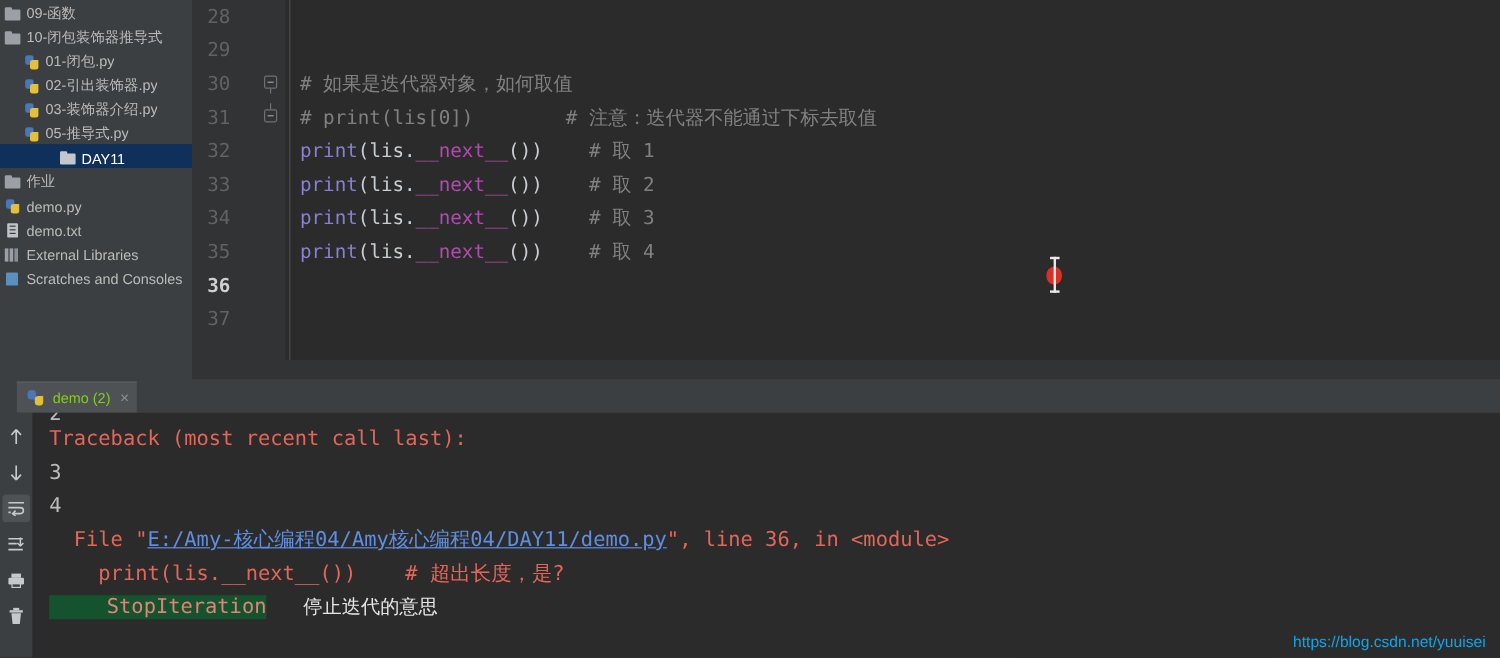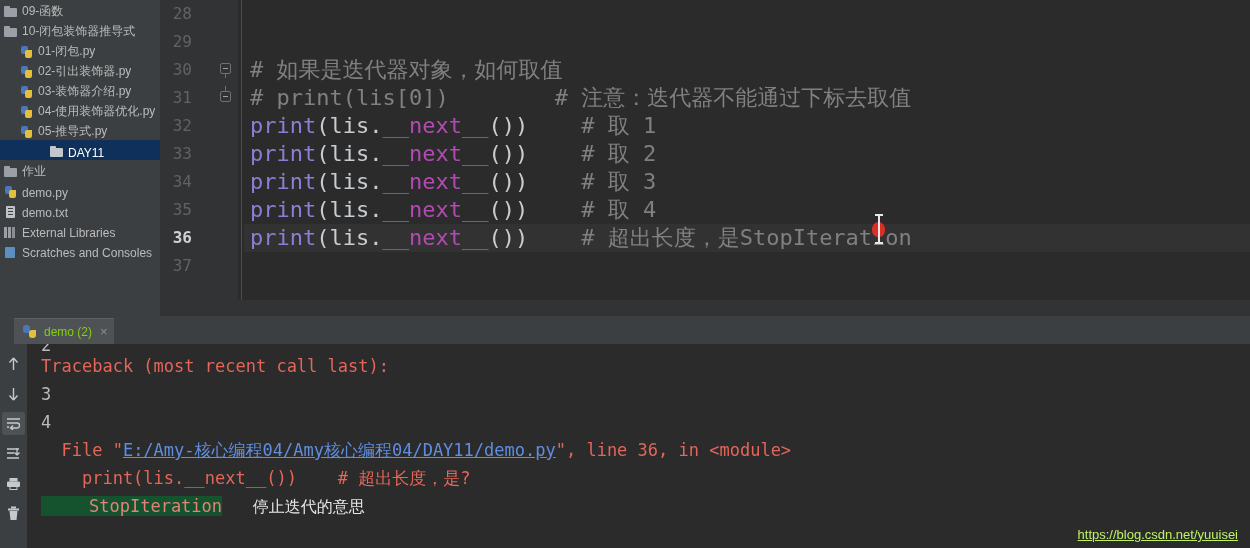--- a/index.html
+++ b/index.html
@@ -116,21 +116,21 @@
   }
   #gutter-divider {
     position: absolute; left: 81px; top: 0; width: 1px; height: 300px; background: #4b4e50;
   }
   #code-area {
     position: absolute; left: 84px; top: 0; right: 0; height: 300px;
     overflow: hidden;
   }
   .code-line {
     height: 28px; line-height: 28px; white-space: pre;
-    font-family: "DejaVu Sans Mono", monospace; font-size: 22px;
+    font-family: "DejaVu Sans Mono", monospace; font-size: 16px;
     color: #a9b7c6; padding-left: 6px;
   }
   .code-line.current-line { background: #323232; }
   .tok-comment { color: #808080; }
   .tok-fn { color: #8a7fd4; }
   .tok-dunder { color: #b34ab3; }
   .tok-paren { color: #c9cdd1; }
   .tok-white { color: #c8cdd2; }
 
   #mouse-cursor {
@@ -216,23 +216,22 @@
   }
   .out-clip { height: 8px; overflow: hidden; }
   .out-clip .out-line { line-height: 14px; height: 14px; margin-top: -6px; }
   .err { color: #e36659; }
   .errlink { color: #5f8ee0; text-decoration: underline; }
   .sel-hl { background: #14532d; color: #e38278; padding-left: 48px; }
   .annot { color: #e5e5e5; font-family: "DejaVu Sans", sans-serif; font-size: 16px; }
 
   #watermark {
     position: absolute; right: 12px; bottom: 6px;
-    font-size: 13px; color: #bef264;
+    font-size: 13px; color: #0ea5e9;
     font-family: "Liberation Sans", sans-serif;
-    text-decoration: underline;
   }
 </style>
 </head>
 <body>
 
 <div id="app">
 
   <div id="sidebar">
     <div id="sidebar-tree">
         <div class="tree-item ind0">
@@ -247,24 +246,20 @@
           <span class="ico ico-py"></span>
           <span class="lbl">01-闭包.py</span>
         </div>
         <div class="tree-item ind1">
           <span class="ico ico-py"></span>
           <span class="lbl">02-引出装饰器.py</span>
         </div>
         <div class="tree-item ind1">
           <span class="ico ico-py"></span>
           <span class="lbl">03-装饰器介绍.py</span>
-        </div>
-        <div class="tree-item ind1">
-          <span class="ico ico-py"></span>
-          <span class="lbl">04-使用装饰器优化.py</span>
         </div>
         <div class="tree-item ind1">
           <span class="ico ico-py"></span>
           <span class="lbl">05-推导式.py</span>
         </div>
         <div class="tree-item ind0 selected">
           <span class="ico ico-folder"></span>
           <span class="lbl">DAY11</span>
         </div>
         <div class="tree-item ind0">
@@ -322,21 +317,20 @@
     <div id="gutter-divider"></div>
     <div id="code-area">
         <div class="code-line">&nbsp;</div>
         <div class="code-line">&nbsp;</div>
         <div class="code-line"><span class="tok-comment"># 如果是迭代器对象，如何取值</span></div>
         <div class="code-line"><span class="tok-comment"># print(lis[0])        # 注意：迭代器不能通过下标去取值</span></div>
         <div class="code-line"><span class="tok-fn">print</span><span class="tok-paren">(</span><span class="tok-white">lis.</span><span class="tok-dunder">__next__</span><span class="tok-paren">())</span><span class="tok-comment">    # 取 1</span></div>
         <div class="code-line"><span class="tok-fn">print</span><span class="tok-paren">(</span><span class="tok-white">lis.</span><span class="tok-dunder">__next__</span><span class="tok-paren">())</span><span class="tok-comment">    # 取 2</span></div>
         <div class="code-line"><span class="tok-fn">print</span><span class="tok-paren">(</span><span class="tok-white">lis.</span><span class="tok-dunder">__next__</span><span class="tok-paren">())</span><span class="tok-comment">    # 取 3</span></div>
         <div class="code-line"><span class="tok-fn">print</span><span class="tok-paren">(</span><span class="tok-white">lis.</span><span class="tok-dunder">__next__</span><span class="tok-paren">())</span><span class="tok-comment">    # 取 4</span></div>
-        <div class="code-line current-line"><span class="tok-fn">print</span><span class="tok-paren">(</span><span class="tok-white">lis.</span><span class="tok-dunder">__next__</span><span class="tok-paren">())</span><span class="tok-comment">    # 超出长度，是StopIteration</span></div>
         <div class="code-line">&nbsp;</div>
       </div>
     <div id="mouse-cursor">
       <div class="reddot"></div>
       <div class="ibeam"></div>
     </div>
   </div>
   <div id="editor-bottom-strip"></div>
 
   <div id="console-panel">

